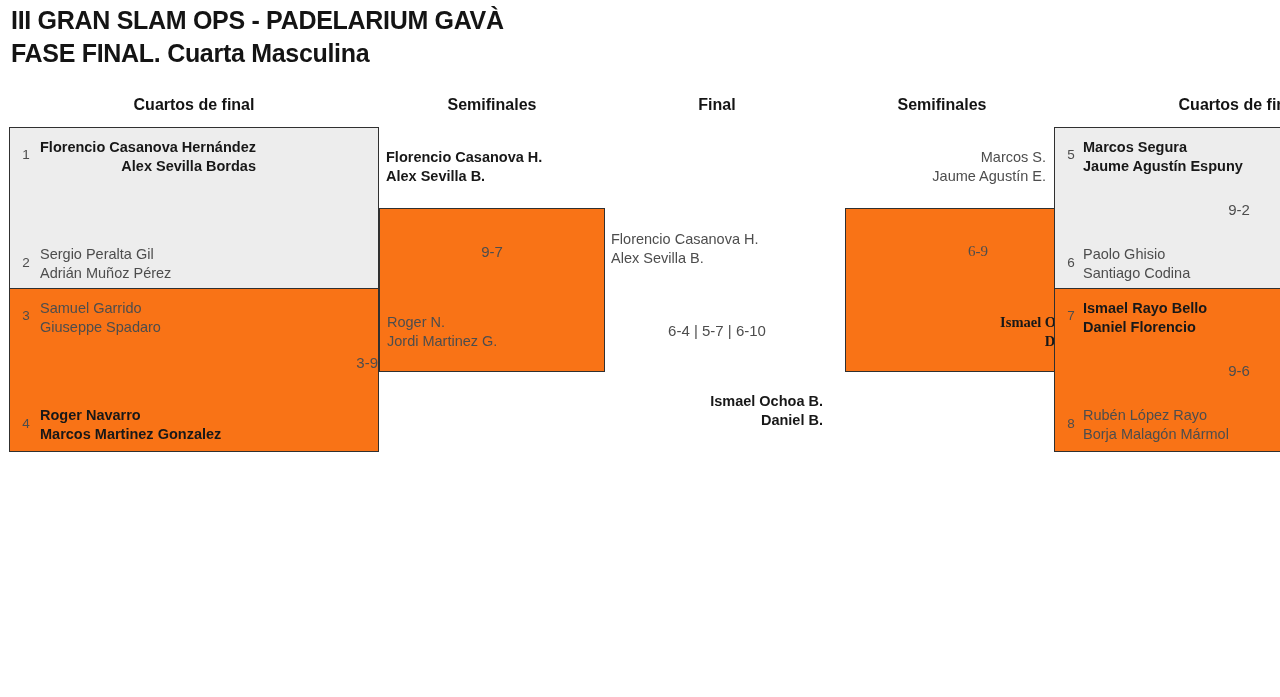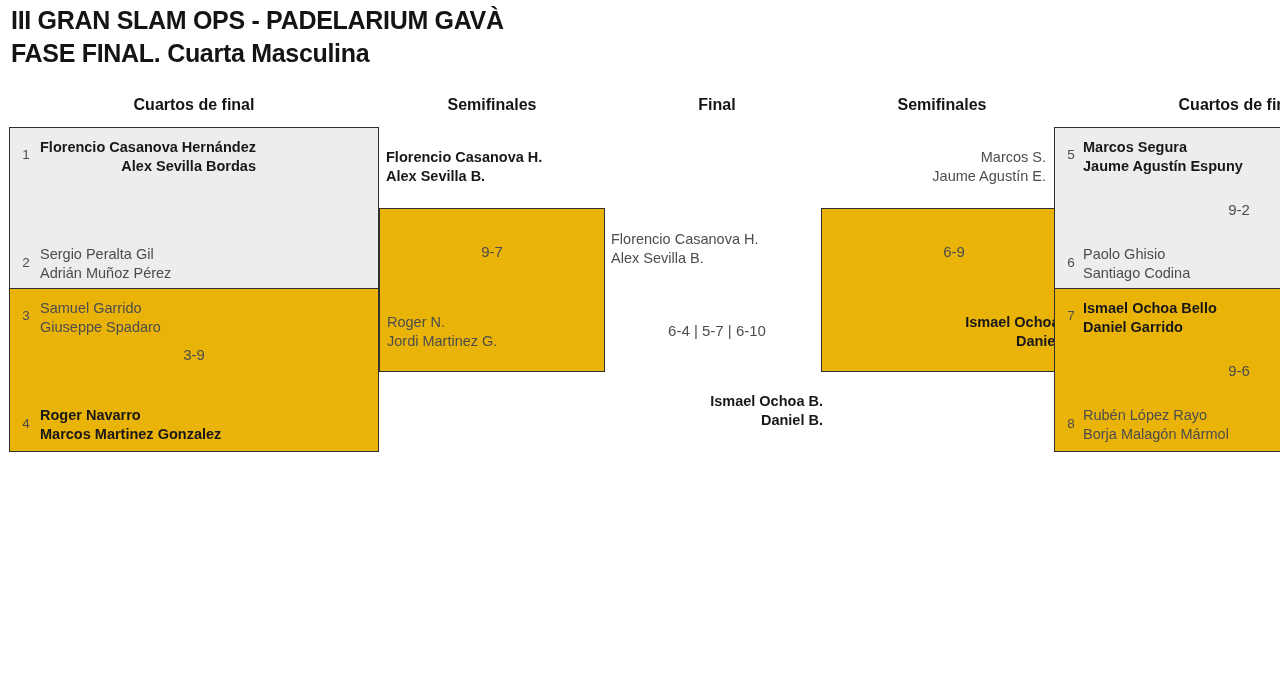--- a/index.html
+++ b/index.html
@@ -1,21 +1,21 @@
 <!DOCTYPE html>
 <html><head>
 <meta charset="utf-8">
 <style>
   html,body{margin:0;padding:0;background:#fff;}
   .page{position:relative;width:1280px;height:697px;overflow:hidden;background:#ffffff;
         font-family:"Liberation Sans",sans-serif;color:#1a1a1a;margin-left:9px;}
   .abs{position:absolute;}
   .title{position:absolute;left:2px;top:4px;font-size:25px;font-weight:700;line-height:33px;color:#141414;letter-spacing:-0.3px;}
   .col-header{position:absolute;top:96px;height:22px;text-align:center;font-weight:700;font-size:16px;color:#141414;}
-  .box{position:absolute;border:1px solid #303030;box-sizing:border-box;background:#eab308;}
+  .box{position:absolute;border:1px solid #303030;box-sizing:border-box;background:#f97316;}
   .box.shaded{background:#ededed;}
   .team{position:absolute;font-size:14.5px;line-height:19px;white-space:nowrap;}
   .winner{font-weight:700;color:#181818;}
   .loser{font-weight:400;color:#4d4d4d;}
   .seed{position:absolute;left:8px;width:16px;font-size:13.5px;color:#4d4d4d;text-align:center;}
   .score{position:absolute;left:0;width:100%;text-align:center;font-size:15px;color:#4d4d4d;}
   .r{text-align:right;}
   
   .logo{position:absolute;left:1045px;top:3px;width:235px;height:64px;}
   .dot{position:absolute;border-radius:50%;}
@@ -51,21 +51,21 @@
       <div>Adrián Muñoz Pérez</div>
     </div>
   </div>
 
   <div class="box" style="left:0;top:288px;width:370px;height:164px;">
     <div class="seed" style="top:19px;">3</div>
     <div class="team loser" style="left:30px;top:10px;">
       <div>Samuel Garrido</div>
       <div>Giuseppe Spadaro</div>
     </div>
-    <div class="score" style="top:57px;">3-9</div>
+    <div class="score" style="top:65px;text-align:right;">3-9</div>
     <div class="seed" style="top:127px;">4</div>
     <div class="team winner" style="left:30px;top:117px;">
       <div>Roger Navarro</div>
       <div>Marcos Martinez Gonzalez</div>
     </div>
   </div>
 
   <div class="team winner" style="left:377px;top:148px;">
     <div>Florencio Casanova H.</div>
     <div>Alex Sevilla B.</div>
@@ -87,21 +87,21 @@
   <div class="team winner r" style="left:596px;top:392px;width:218px;">
     <div>Ismael Ochoa B.</div>
     <div>Daniel B.</div>
   </div>
 
   <div class="team loser r" style="left:820px;top:148px;width:217px;">
     <div>Marcos S.</div>
     <div>Jaume Agustín E.</div>
   </div>
 
-  <div class="box" style="left:812px;top:208px;width:266px;height:164px;">
+  <div class="box" style="left:836px;top:208px;width:266px;height:164px;font-family:Liberation Serif, serif;">
     <div class="score" style="top:34px;">6-9</div>
     <div class="team winner r" style="right:8px;top:104px;">
       <div>Ismael Ochoa B.</div>
       <div>Daniel B.</div>
     </div>
   </div>
 
   <div class="box shaded" style="left:1045px;top:127px;width:370px;height:162px;">
     <div class="seed" style="top:19px;">5</div>
     <div class="team winner" style="left:28px;top:10px;">
@@ -112,22 +112,22 @@
     <div class="seed" style="top:127px;">6</div>
     <div class="team loser" style="left:28px;top:117px;">
       <div>Paolo Ghisio</div>
       <div>Santiago Codina</div>
     </div>
   </div>
 
   <div class="box" style="left:1045px;top:288px;width:370px;height:164px;">
     <div class="seed" style="top:19px;">7</div>
     <div class="team winner" style="left:28px;top:10px;">
-      <div>Ismael Ochoa Bello</div>
-      <div>Daniel Garrido</div>
+      <div>Ismael Rayo Bello</div>
+      <div>Daniel Florencio</div>
     </div>
     <div class="score" style="top:73px;">9-6</div>
     <div class="seed" style="top:127px;">8</div>
     <div class="team loser" style="left:28px;top:117px;">
       <div>Rubén López Rayo</div>
       <div>Borja Malagón Mármol</div>
     </div>
   </div>
 
 </div>

